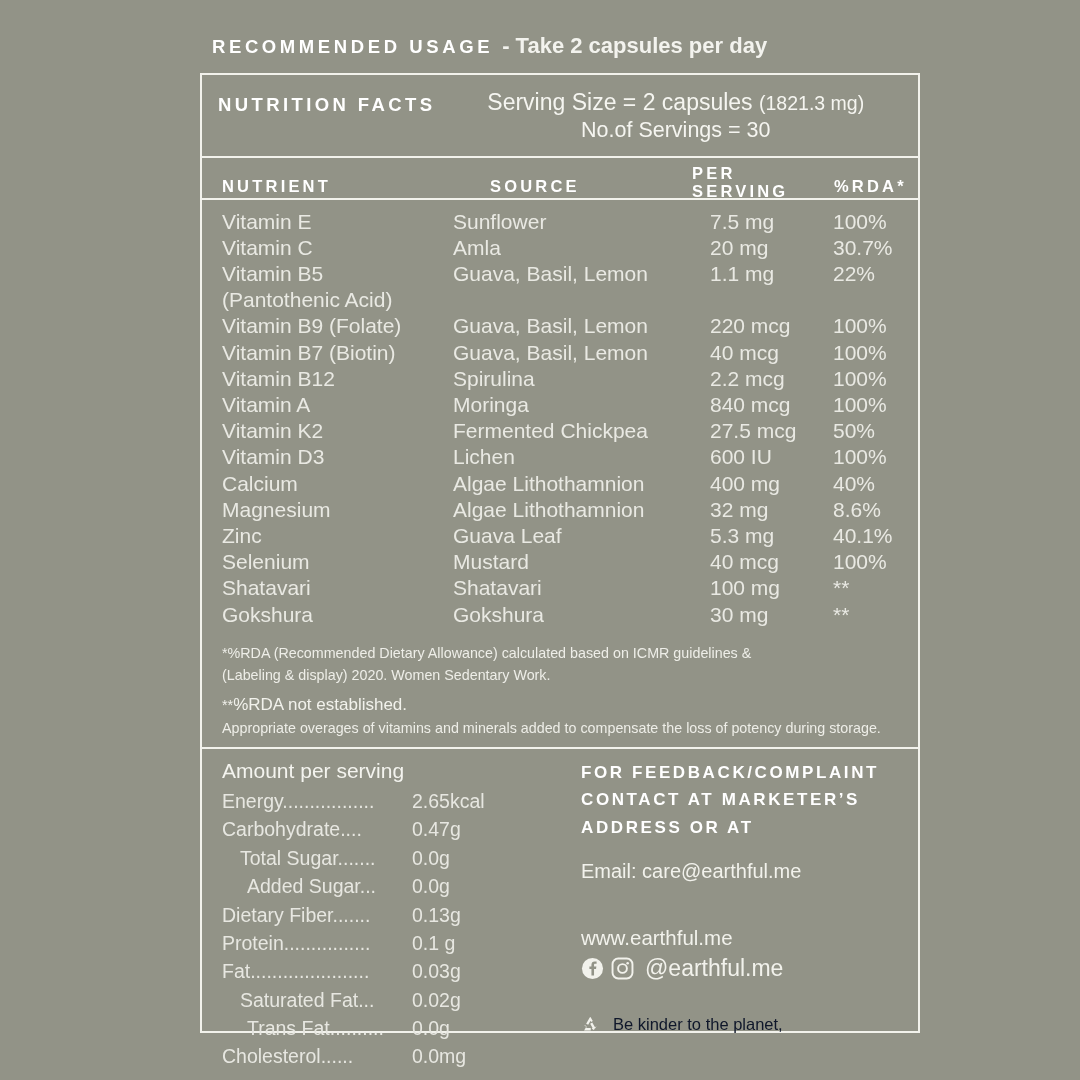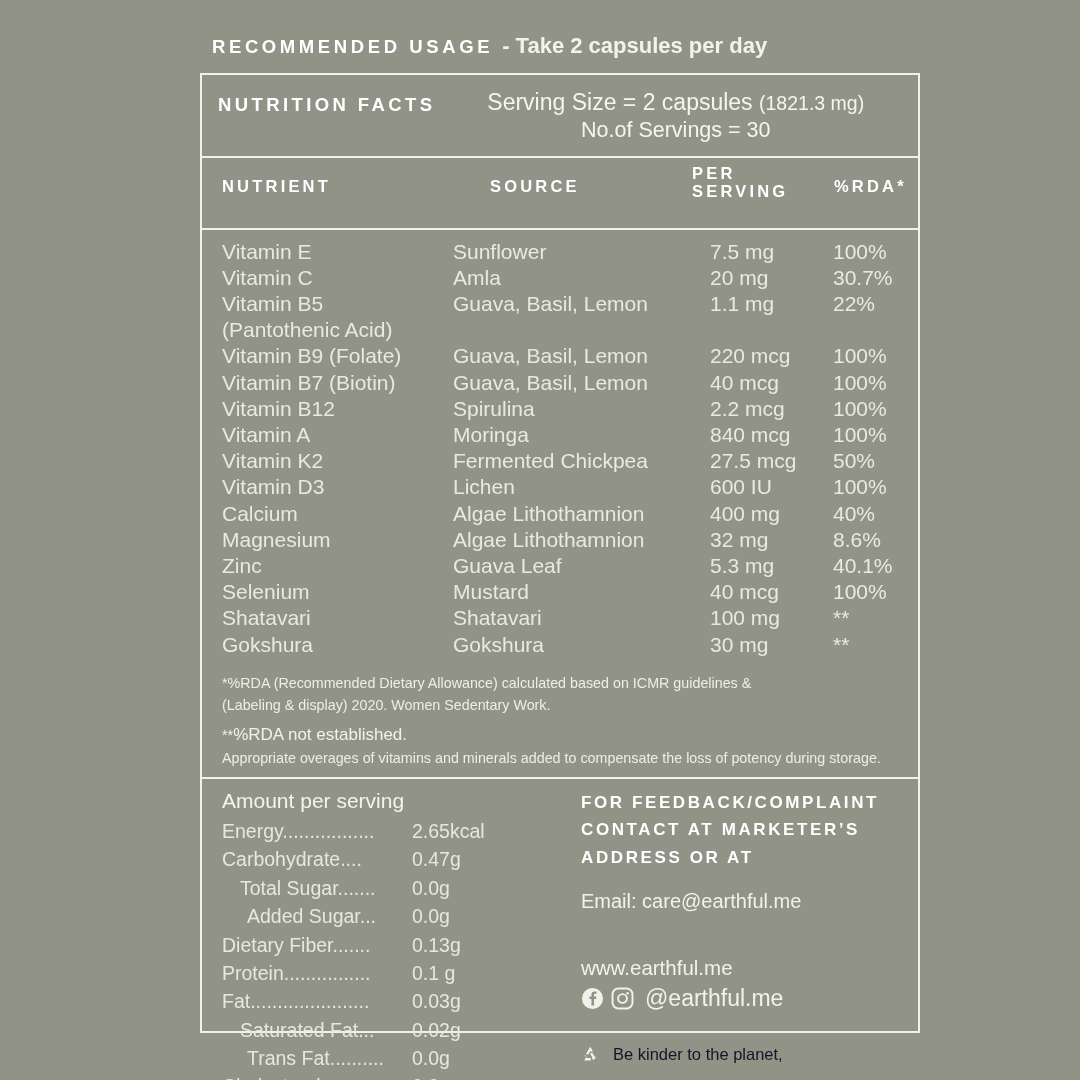--- a/index.html
+++ b/index.html
@@ -94,21 +94,21 @@
   .serving-l2 {
     font-size: 21.5px;
     color: #f5f5f0;
     line-height: 1.3;
     white-space: nowrap;
   }
 
   
   .col-head {
     position: relative;
-    height: 70px;
+    height: 40px;
   }
   .col-head .ch {
     position: absolute;
     color: #ffffff;
     font-weight: 700;
     font-size: 16.5px;
     letter-spacing: 3.2px;
     white-space: nowrap;
   }
   .ch-nutrient { left: 20px;  top: 19px; }

